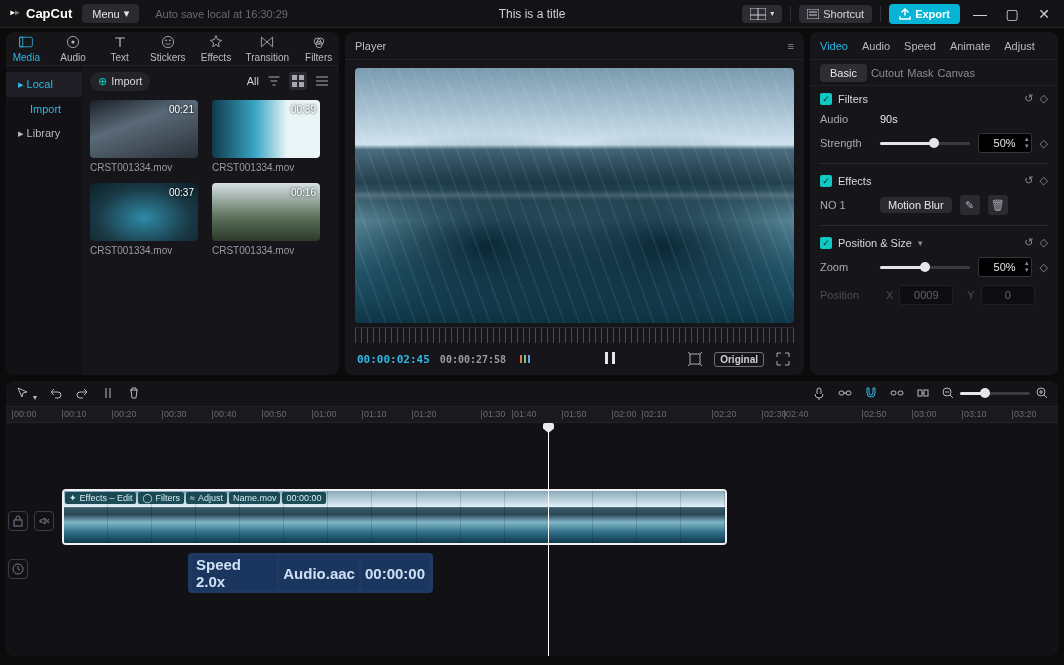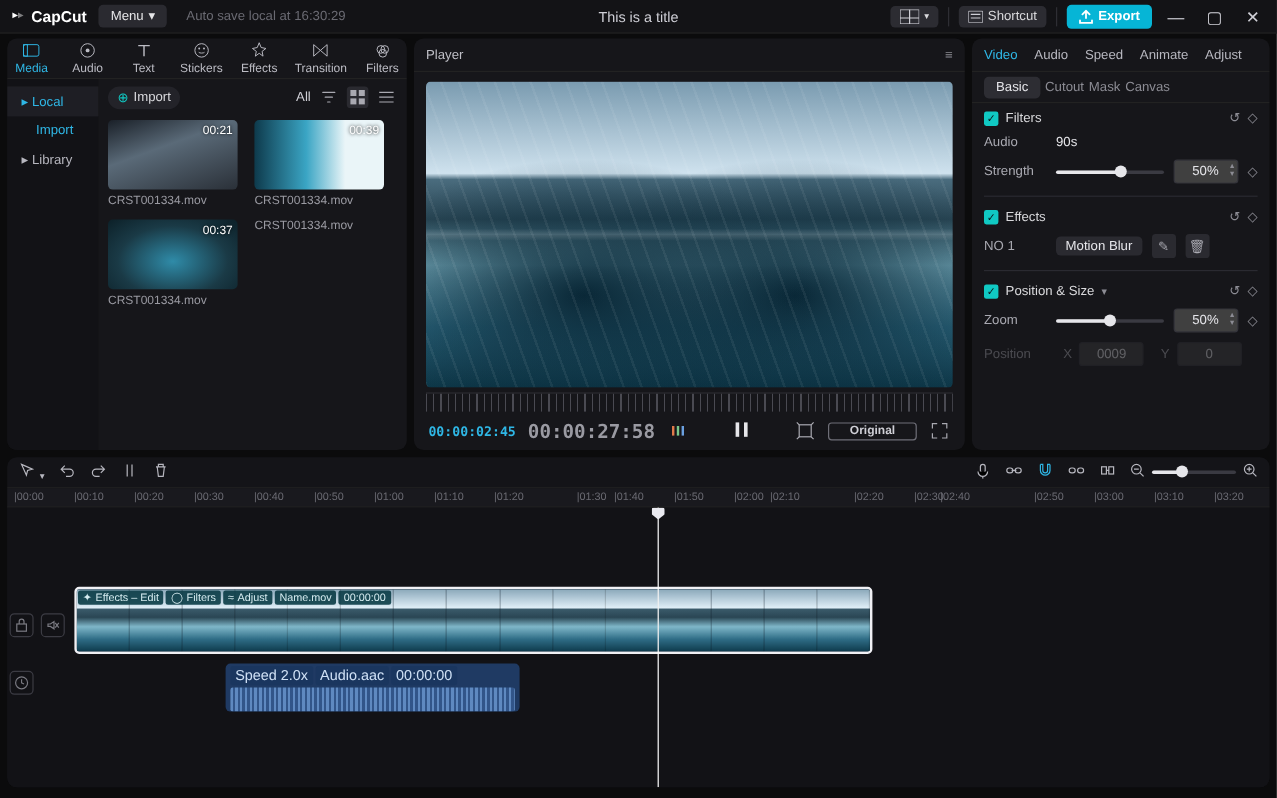--- a/index.html
+++ b/index.html
@@ -46,44 +46,44 @@
     linear-gradient(to bottom, #7a9bb0 0%, #cfe2ee 30%, #4a6c7e 32%, #2a4654 45%, #7fb7c9 60%, #2f6d86 80%, #0e3a4c 100%);
   position: relative;
 }
 .video::after { content:""; position:absolute; inset:0; background:
   repeating-linear-gradient(70deg, rgba(255,255,255,0.06) 0 2px, transparent 2px 14px),
   linear-gradient(to bottom, transparent 48%, rgba(255,255,255,0.15) 50%, transparent 52%);
   mix-blend-mode: screen; border-radius:4px; }
 .ruler-mini { height: 16px; margin: 4px 10px 0 10px; background: repeating-linear-gradient(to right, #4a4a52 0 1px, transparent 1px 6px); border-top: 1px solid #2b2b31; }
 .player-ctrls { height: 32px; display: flex; align-items: center; padding: 0 12px; gap: 10px; font-weight: bold; }
 .tc-cur { color: #2fb7e6; font-family: monospace; font-size: 11px; }
-.tc-tot { color: #9a9aa2; font-family: monospace; font-size: 16px; }
+.tc-tot { color: #9a9aa2; font-family: monospace; font-size: 10px; }
 .pc-center { flex: 1; display: flex; justify-content: center; }
 .play-btn { color: #e6e6ea; cursor: pointer; }
 .pc-right { display: flex; align-items: center; gap: 10px; }
-.badge-outline { border: 1px solid #6f6f78; padding: 1px 17px; border-radius: 3px; font-size: 10px; color: #cfcfd6; cursor: pointer; }
+.badge-outline { border: 1px solid #6f6f78; padding: 1px 5px; border-radius: 3px; font-size: 10px; color: #cfcfd6; cursor: pointer; }
 .side-panel { width: 248px; background: #16161a; border-radius: 8px; margin: 4px 6px 4px 3px; display: flex; flex-direction: column; overflow: hidden; }
 .sp-tabs { height: 28px; display: flex; align-items: center; padding: 0 10px; gap: 14px; border-bottom: 1px solid #222; }
 .sp-tab { color: #b7b7bf; font-size: 11px; cursor: pointer; }
 .sp-tab.on { color: #2fb7e6; }
 .sp-subtabs { height: 26px; display: flex; align-items: center; padding: 0 10px; gap: 4px; border-bottom: 1px solid #222; }
 .sp-subpill { background: #2d2d33; color: #e6e6ea; border-radius: 4px; padding: 3px 10px; font-size: 11px; }
 .sp-sub { color: #8c8c94; font-size: 11px; cursor: pointer; }
 .sp-body { flex: 1; overflow: hidden; padding: 6px 10px; display: flex; flex-direction: column; gap: 8px; font-size: 11px; }
 .sp-sec-head { display: flex; align-items: center; gap: 6px; color: #d9d9dc; }
 .chk { width: 12px; height: 12px; background: #10c9c3; border-radius: 2px; display: inline-flex; align-items: center; justify-content: center; color: #08181b; font-size: 9px; }
 .sp-sec-head .sp { flex: 1; }
 .row { display: flex; align-items: center; gap: 8px; color: #a9a9b1; }
 .row .lbl { width: 52px; }
 .row .val { color: #e6e6ea; }
 .slider-wrap { flex: 1; display: flex; align-items: center; }
 .slider-track { flex: 1; height: 3px; background: #3a3a42; border-radius: 2px; position: relative; }
 .slider-fill { height: 100%; background: #e6e6ea; border-radius: 2px; }
 .slider-knob { width: 10px; height: 10px; background: #e6e6ea; border-radius: 50%; position: absolute; top: -4px; transform: translateX(-50%); }
-.numbox { width: 54px; height: 20px; background: #404040; border: 1px solid #34343b; border-radius: 3px; display: flex; align-items: center; justify-content: center; color: #e6e6ea; font-size: 11px; position: relative; }
+.numbox { width: 54px; height: 20px; background: #000000; border: 1px solid #34343b; border-radius: 3px; display: flex; align-items: center; justify-content: center; color: #e6e6ea; font-size: 11px; position: relative; }
 .spin { position: absolute; right: 2px; top: 1px; display: flex; flex-direction: column; font-size: 7px; color: #8c8c94; line-height: 7px; }
 .mini-icon { color: #8c8c94; cursor: pointer; }
 .chip-edit { background: #2a2a30; border-radius: 4px; padding: 2px 8px; color: #e6e6ea; display: flex; align-items: center; gap: 6px; }
 .chip-ico { width: 20px; height: 20px; background: #2a2a30; border-radius: 3px; display: flex; align-items: center; justify-content: center; cursor: pointer; }
 .timeline { margin: 2px 6px 6px 6px; background: #141418; border-radius: 8px; height: 275px; display: flex; flex-direction: column; overflow: hidden; }
 .tl-tools { height: 26px; display: flex; align-items: center; padding: 0 10px; gap: 12px; border-bottom: 1px solid #222; }
 .tl-tools .sp { flex: 1; }
 .tl-ico { color: #b7b7bf; cursor: pointer; }
 .tl-ico.on { color: #2fb7e6; }
 .tl-zoom { display: flex; align-items: center; gap: 6px; }
@@ -97,21 +97,21 @@
 .lane-ico { width: 20px; height: 20px; border: 1px solid #3c3c44; border-radius: 4px; display: flex; align-items: center; justify-content: center; color: #7a7a82; }
 .clip-video { position: absolute; left: 56px; top: 66px; width: 665px; height: 56px; border: 2px solid #f0f0f4; border-radius: 4px; background: #123; overflow: hidden; }
 .clip-frames { display: flex; height: 100%; }
 .frame { flex: 1; background:
   linear-gradient(to bottom, #8aa8ba 0%, #dfeef7 30%, #3a5a6a 32%, #2a4654 45%, #7fb7c9 60%, #2f6d86 80%, #0e3a4c 100%);
   border-right: 1px solid rgba(0,0,0,0.15);
 }
 .clip-tags { position:absolute; top:1px; left:1px; display:flex; gap:2px; font-size:9px; }
 .tag { background: rgba(10,60,70,0.9); color:#d6ecf0; padding:1px 4px; border-radius:2px; display:flex; align-items:center; gap:3px; }
 .clip-audio { position: absolute; left: 182px; top: 130px; width: 245px; height: 40px; border-radius: 4px; background: #1f3a63; overflow: hidden; }
-.audio-tags { display:flex; gap:2px; font-size:12px; padding:2px 4px; }
+.audio-tags { display:flex; gap:2px; font-size:15px; padding:2px 4px;font-weight:bold; }
 .audio-tags .tag { background: rgba(26,54,95,0.95); color:#cfe0f5; }
 .wave { height: 20px; margin: 0 4px; background: repeating-linear-gradient(to right, #6a97d1 0 2px, #355a90 2px 4px); opacity:0.85; border-radius:2px; }
 .divider { border-top: 1px solid #2a2a31; margin: 2px 0; }
 .pos-row { display:flex; gap:14px; }
 .pos-col { display:flex; align-items:center; gap:6px; }
 </style>
 </head>
 <body>
 
 <div class="titlebar">
@@ -260,20 +260,23 @@
               </div>
               <div class="clip-name">CRST001334.mov</div>
             </div>
           <div class="clip">
               <div class="thumb" style="background:radial-gradient(ellipse at 50% 60%,#2f8ba8 0%,#1a3a46 60%,#0c2028 100%)">
                 <span class="dur">00:37</span>
               </div>
               <div class="clip-name">CRST001334.mov</div>
             </div>
           <div class="clip">
+              <div class="thumb" style="background:linear-gradient(to bottom,#d7e2e6 0%,#5a6e58 60%,#2c3a2a 100%)">
+                <span class="dur">00:16</span>
+              </div>
               <div class="clip-name">CRST001334.mov</div>
             </div>
         </div>
       </div>
     </div>
   </div>
 
   <div class="player-panel">
     <div class="player-head">
       <span>Player</span>

